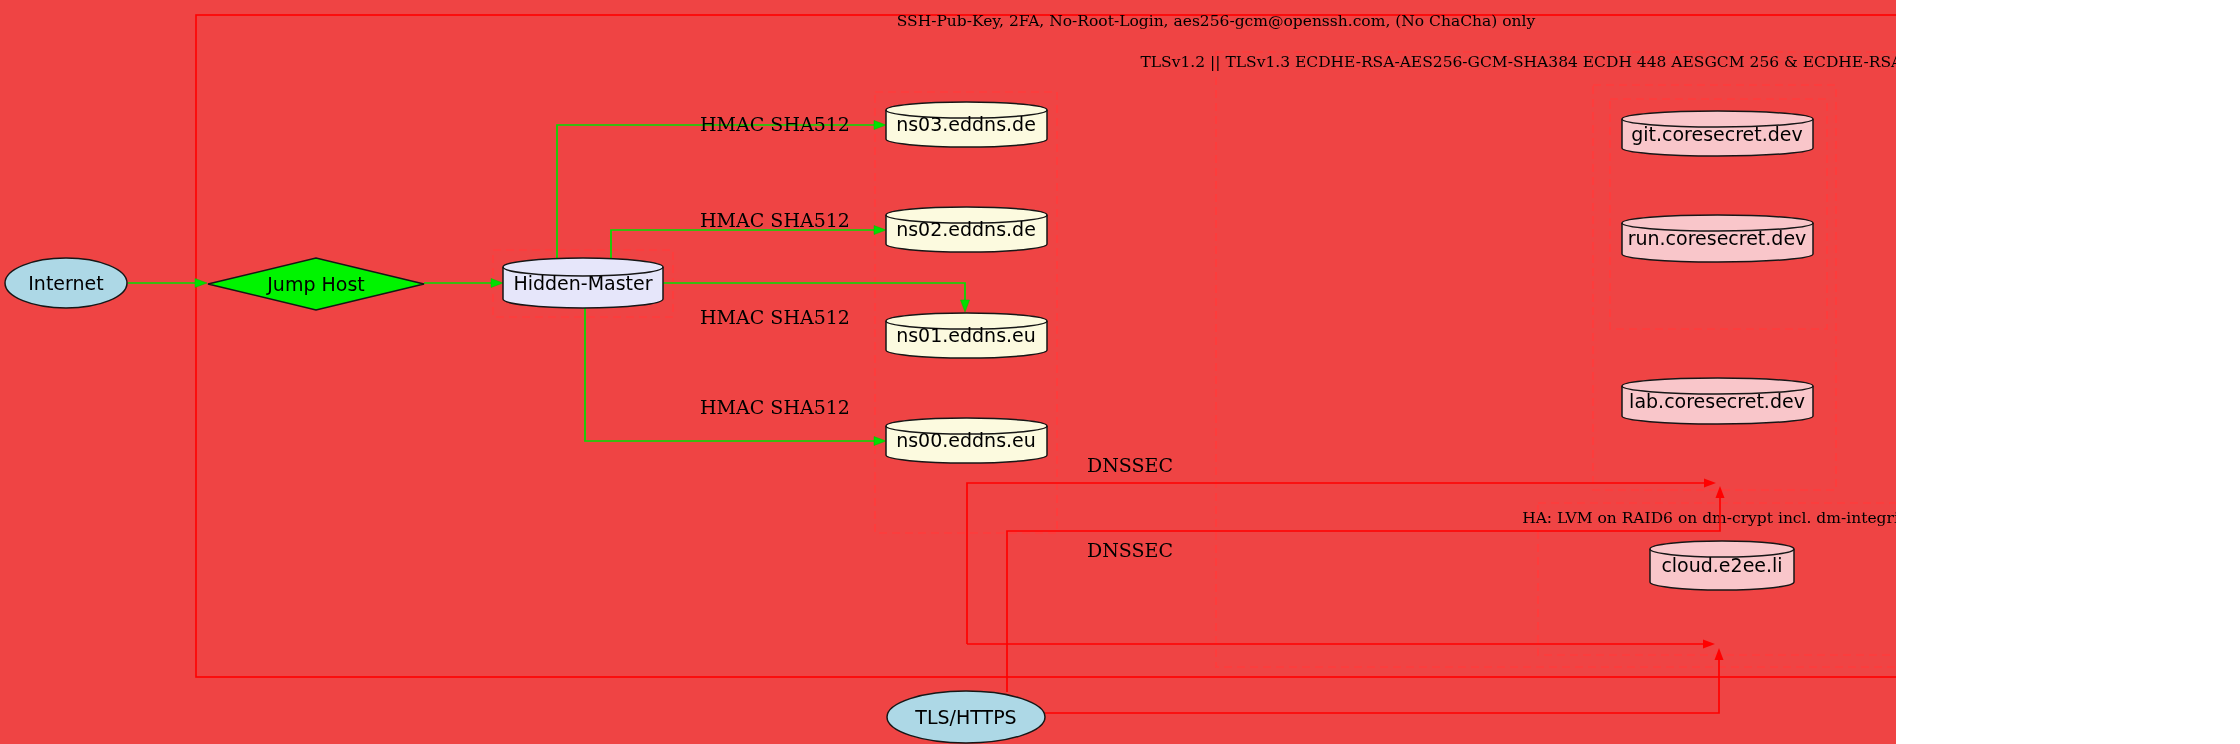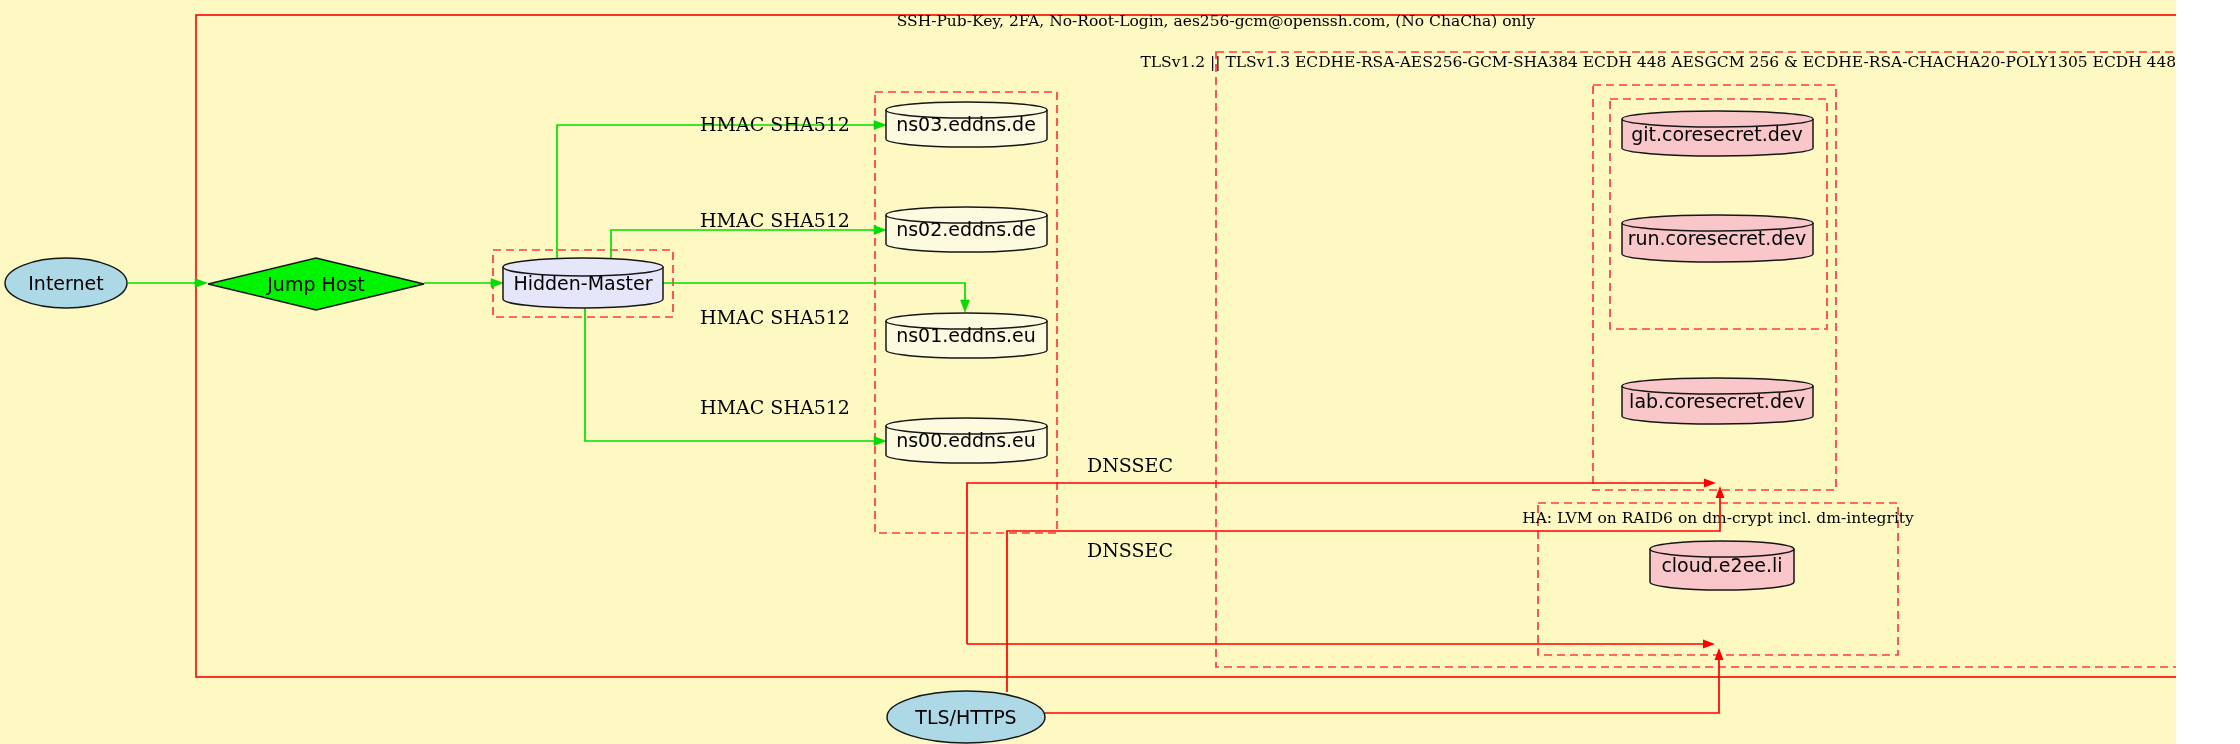--- a/index.html
+++ b/index.html
@@ -1,16 +1,16 @@
 <!DOCTYPE html>
 <html><head>
 <meta charset="utf-8">
 <style>
   html,body{margin:0;padding:0;background:#ffffff;}
-  .stage{position:relative;width:2176px;height:744px;background:#fef9c3;overflow:hidden;}
+  .stage{position:relative;width:1896px;height:744px;background:#ef4444;overflow:hidden;}
   svg{display:block;}
   .solid-box{fill:none;stroke:#ff0000;stroke-width:1.6;}
   .dashed-box{fill:none;stroke:#ff3b3b;stroke-width:1.7;stroke-dasharray:8 5;}
   .green-edge{fill:none;stroke:#00df00;stroke-width:1.7;}
   .green-head{fill:#00df00;stroke:#00c000;stroke-width:0.5;}
   .red-edge{fill:none;stroke:#ff0000;stroke-width:1.7;}
   .red-head{fill:#ff0000;}
   .node-shape{stroke:#161616;stroke-width:1.5;}
   .node-label{font-family:"DejaVu Sans","Liberation Sans",sans-serif;font-size:19px;fill:#000;text-anchor:middle;}
   .edge-label{font-family:"DejaVu Serif","Liberation Serif",serif;font-size:19px;fill:#000;text-anchor:middle;}

